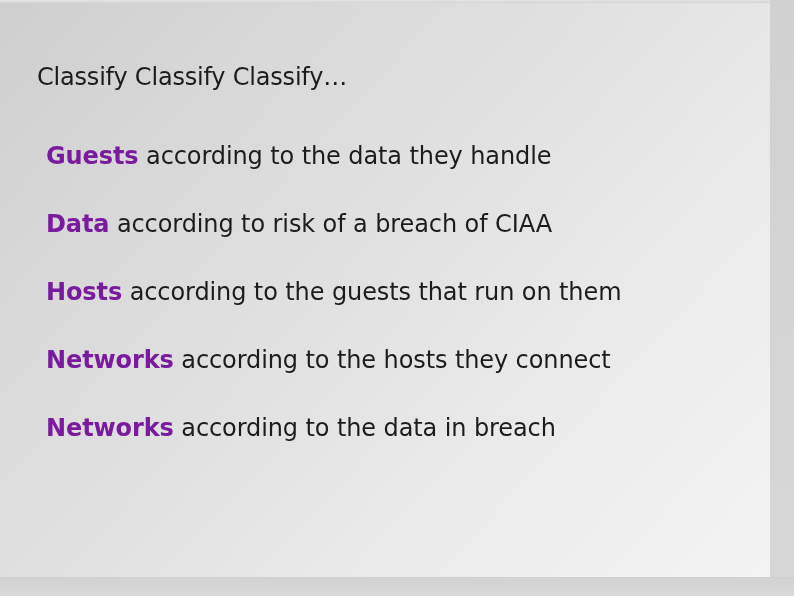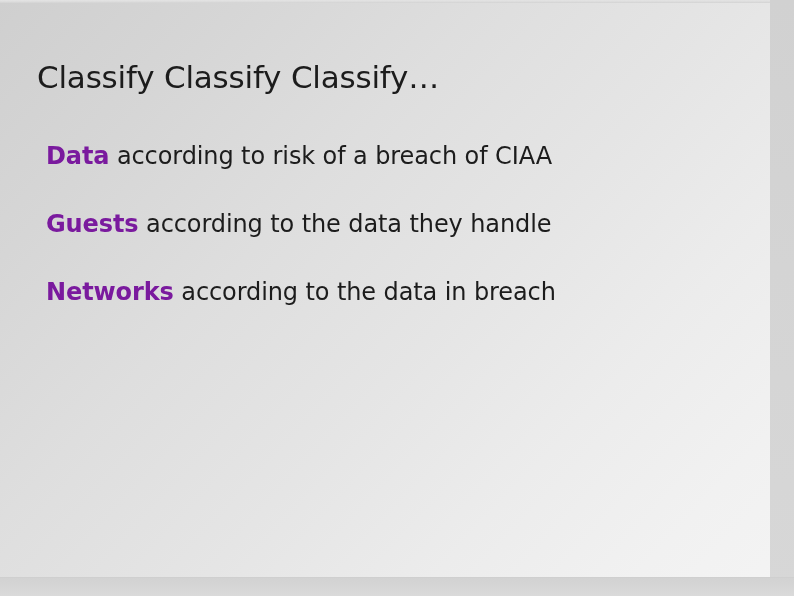--- a/index.html
+++ b/index.html
@@ -75,21 +75,21 @@
     left: 0;
     top: 0;
     width: 770px;
     height: 578px;
   }
 
   .slide-title {
     position: absolute;
     left: 37px;
     top: 56px;
-    font-size: 31px;
+    font-size: 24px;
     line-height: 42px;
     font-weight: 400;
     color: #1c1c1c;
     letter-spacing: -0.2px;
     white-space: nowrap;
   }
 
   .bullet-list {
     position: absolute;
     left: 46px;
@@ -126,28 +126,34 @@
 
   <div class="top-hairline"></div>
 
   <div class="content">
 
     <div class="slide-title">Classify Classify Classify…</div>
 
     <ul class="bullet-list">
 
       <li class="bullet-item">
+        <span class="bullet-key">Guests</span><span class="bullet-rest"> according to the data they handle</span>
+      </li>
+
+      <li class="bullet-item">
         <span class="bullet-key">Data</span><span class="bullet-rest"> according to risk of a breach of CIAA</span>
       </li>
 
       <li class="bullet-item">
-        <span class="bullet-key">Guests</span><span class="bullet-rest"> according to the data they handle</span>
+        <span class="bullet-key">Hosts</span><span class="bullet-rest"> according to the guests that run on them</span>
       </li>
 
-
+      <li class="bullet-item">
+        <span class="bullet-key">Networks</span><span class="bullet-rest"> according to the hosts they connect</span>
+      </li>
 
       <li class="bullet-item">
         <span class="bullet-key">Networks</span><span class="bullet-rest"> according to the data in breach</span>
       </li>
 
     </ul>
   </div>
 
   <div class="right-band"></div>
   <div class="bottom-band-edge"></div>

